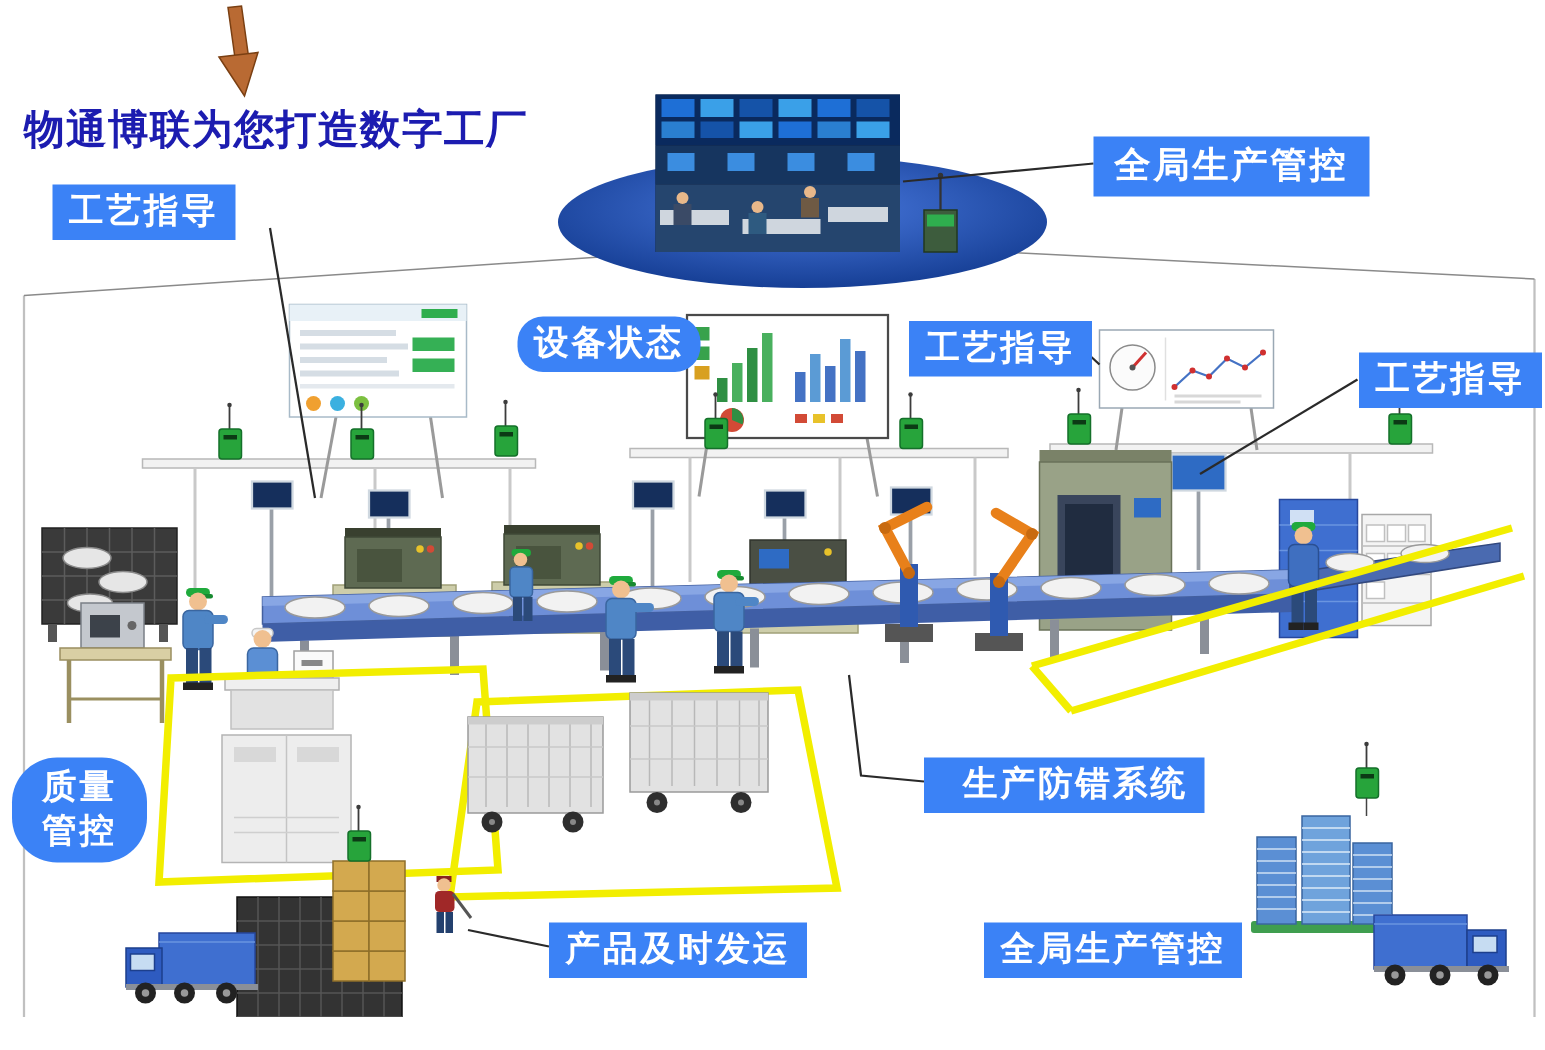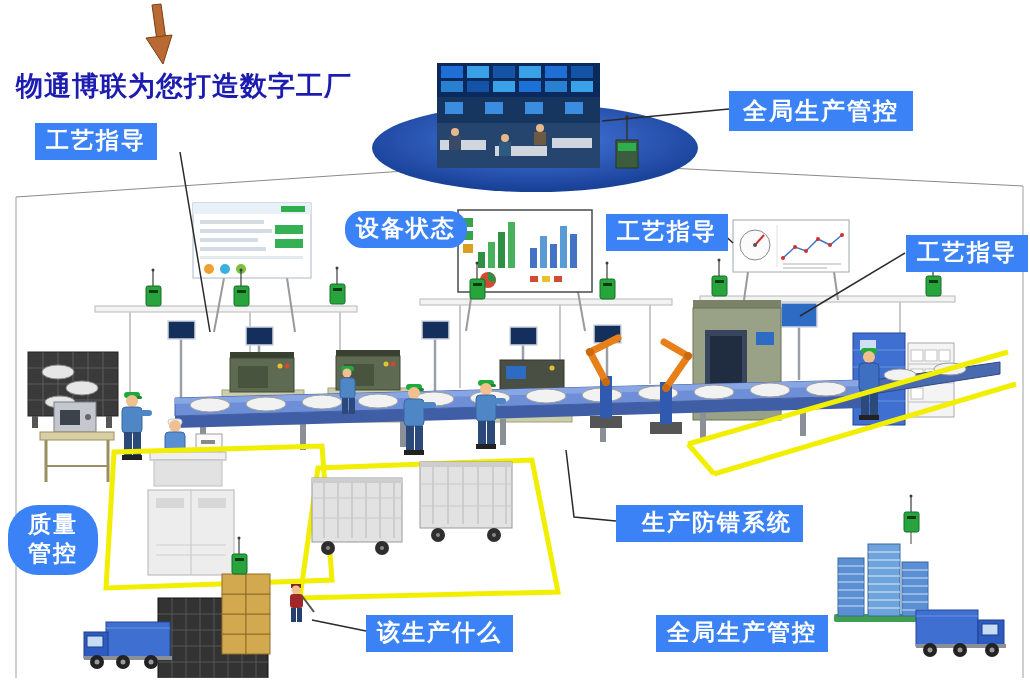--- a/index.html
+++ b/index.html
@@ -609,16 +609,16 @@
 <div class="title">物通博联为您打造数字工厂</div>
 
 <div class="callout c-what">工艺指导</div>
 <div class="callout c-global">全局生产管控</div>
 <div class="callout c-device">设备状态</div>
 <div class="callout c-stats">工艺指导</div>
 <div class="callout c-process">工艺指导</div>
 <div class="callout two-line c-quality">质量
 管控</div>
 <div class="callout c-error">生产防错系统</div>
-<div class="callout c-material">该生产什么</div>
+<div class="callout c-material">产品及时发运</div>
 <div class="callout c-shipping">全局生产管控</div>
 
 </div>
 
 </body></html>

